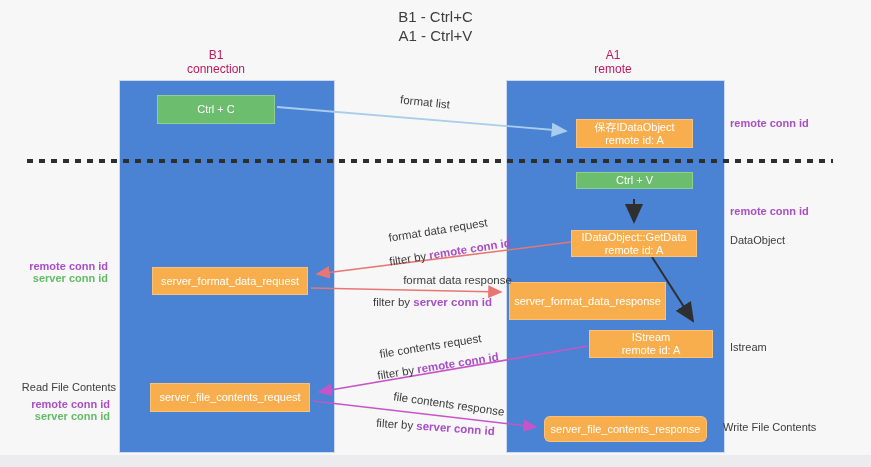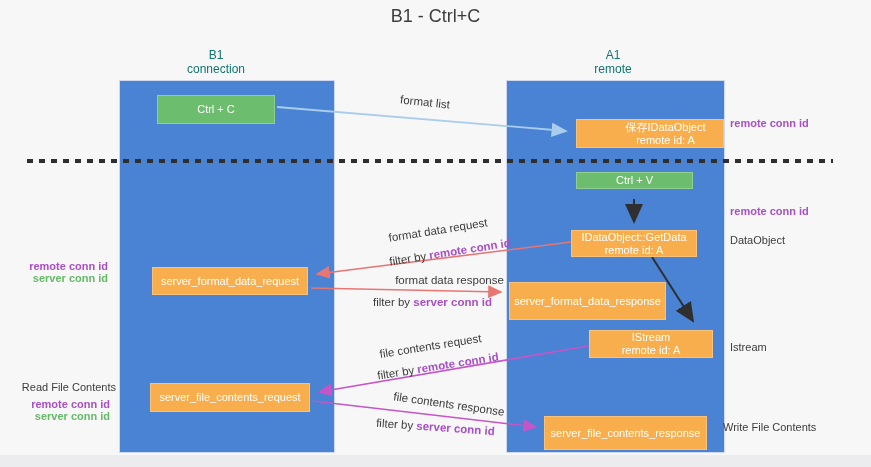--- a/index.html
+++ b/index.html
@@ -1,19 +1,19 @@
 <!DOCTYPE html>
 <html><head>
 <meta charset="utf-8">
 <style>
   html,body{margin:0;padding:0;background:#f7f7f8;font-family:"Liberation Sans",sans-serif;}
   .canvas{position:relative;width:871px;height:467px;background:#f7f7f8;overflow:hidden;}
   .abs{position:absolute;}
-  .title{left:0;top:7px;width:871px;text-align:center;font-size:18px;line-height:19px;color:#3d3d3d;}
-  .colhdr{font-size:12px;line-height:14px;color:#0f766e;text-align:center;}
+  .title{left:0;top:7px;width:871px;text-align:center;font-size:15px;line-height:19px;color:#3d3d3d;}
+  .colhdr{font-size:12px;line-height:14px;color:#be185d;text-align:center;}
   .lifeline{background:#4a82d4;border:1px solid #ccd9f0;}
   .node{background:#f8ae4d;color:#ffffff;font-size:11px;line-height:13px;text-align:center;
         display:flex;flex-direction:column;justify-content:center;box-shadow:0 0 0 1px rgba(255,255,255,.25) inset;}
   .node.green{background:#6cbe6e;}
   .dashline{height:4px;background:repeating-linear-gradient(90deg,#2e2e2e 0 6px,transparent 6px 12px);}
   .sidelabel{font-size:11px;color:#3c3c3c;white-space:nowrap;}
   .sidelabel.purple{color:#a94fc5;font-weight:bold;}
   .sidelabel.greentx{color:#63bb66;font-weight:bold;}
   .flow{font-size:11.5px;color:#3c3c3c;white-space:nowrap;text-align:center;}
   .flow .purple{color:#a94fc5;font-weight:bold;}
@@ -21,20 +21,21 @@
   svg.overlay{position:absolute;left:0;top:0;pointer-events:none;}
   .bottomstrip{left:0;top:455px;width:871px;height:12px;background:#ececee;}
 </style>
 </head>
 <body>
 
 <div class="canvas">
 
   <div class="abs title">
     <div>B1 - Ctrl+C</div>
+    <div>A1 - Ctrl+V</div>
   </div>
 
   <div class="abs colhdr" style="left:146px;top:48px;width:140px;">
     <div>B1</div>
     <div>connection</div>
   </div>
   <div class="abs colhdr" style="left:543px;top:48px;width:140px;">
     <div>A1</div>
     <div>remote</div>
   </div>
@@ -71,39 +72,39 @@
   <div class="abs node" style="left:152px;top:267px;width:156px;height:28px;">
     <div>server_format_data_request</div>
   </div>
   <div class="abs node green" style="left:157px;top:95px;width:118px;height:29px;">
     <div>Ctrl + C</div>
   </div>
   <div class="abs node" style="left:150px;top:383px;width:160px;height:29px;">
     <div>server_file_contents_request</div>
   </div>
 
-  <div class="abs node" style="left:576px;top:119px;width:117px;height:29px;padding-left:31px;">
+  <div class="abs node" style="left:576px;top:119px;width:117px;height:29px;">
     <div>保存IDataObject</div>
     <div>remote id: A</div>
   </div>
   <div class="abs node green" style="left:576px;top:172px;width:117px;height:17px;">
     <div>Ctrl + V</div>
   </div>
   <div class="abs node" style="left:571px;top:230px;width:126px;height:27px;text-align:center;">
     <div>IDataObject::GetData</div>
     <div>remote id: A</div>
   </div>
   <div class="abs node" style="left:509px;top:282px;width:157px;height:38px;">
     <div>server_format_data_response</div>
   </div>
   <div class="abs node" style="left:589px;top:330px;width:124px;height:28px;">
     <div>IStream</div>
     <div>remote id: A</div>
   </div>
-  <div class="abs node" style="left:544px;top:416px;width:163px;height:34px;">
+  <div class="abs node" style="left:544px;top:416px;width:163px;height:26px;border-radius:6px;">
     <div>server_file_contents_response</div>
   </div>
 
   <div class="abs sidelabel purple" style="left:730px;top:117px;">remote conn id</div>
   <div class="abs sidelabel purple" style="left:730px;top:205px;">remote conn id</div>
   <div class="abs sidelabel" style="left:730px;top:234px;">DataObject</div>
   <div class="abs sidelabel" style="left:730px;top:341px;">Istream</div>
   <div class="abs sidelabel" style="left:723px;top:421px;">Write File Contents</div>
 
   <div class="abs rightalign" style="left:16px;top:260px;width:92px;">
@@ -116,21 +117,21 @@
     <div class="sidelabel greentx">server conn id</div>
   </div>
 
   <div class="abs flow" style="left:375px;top:96px;width:100px;transform:rotate(6deg);">format list</div>
 
   <div class="abs flow" style="left:383px;top:224px;width:110px;transform:rotate(-9deg);">format data request</div>
   <div class="abs flow" style="left:380px;top:246px;width:140px;transform:rotate(-9deg);">
     <span>filter by </span><span class="purple">remote conn id</span>
   </div>
 
-  <div class="abs flow" style="left:392px;top:274px;width:115px;">format data response</div>
+  <div class="abs flow" style="left:400px;top:274px;width:115px;">format data response</div>
   <div class="abs flow" style="left:365px;top:296px;width:135px;">
     <span>filter by </span><span class="purple">server conn id</span>
   </div>
 
   <div class="abs flow" style="left:378px;top:340px;width:105px;transform:rotate(-9deg);">file contents request</div>
   <div class="abs flow" style="left:368px;top:360px;width:140px;transform:rotate(-9deg);">
     <span>filter by </span><span class="purple">remote conn id</span>
   </div>
 
   <div class="abs flow" style="left:393px;top:398px;width:110px;transform:rotate(8deg);">file contents response</div>

